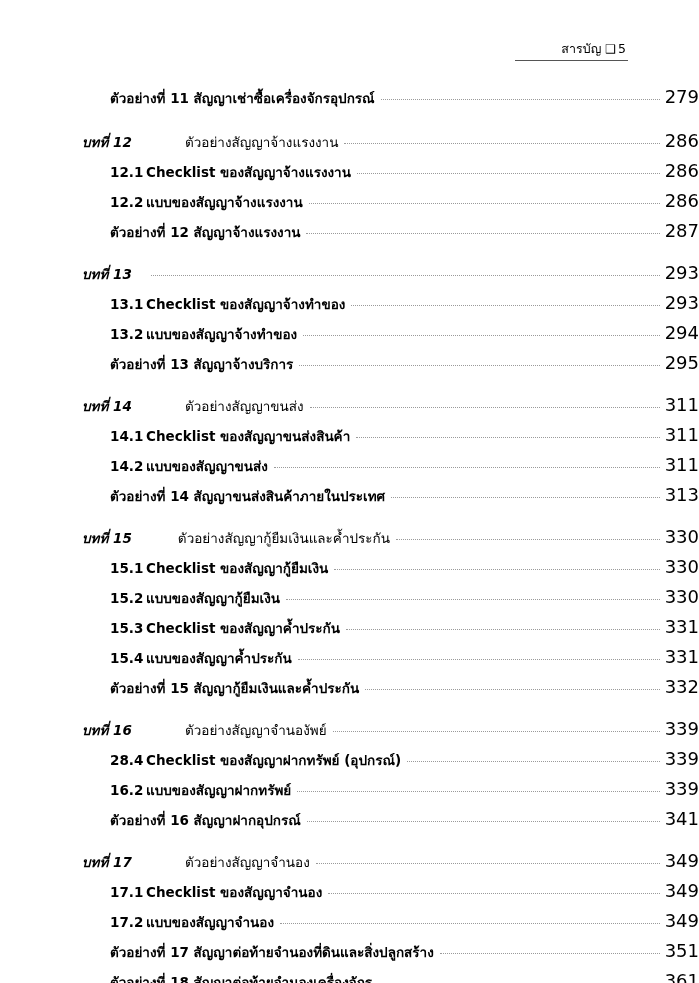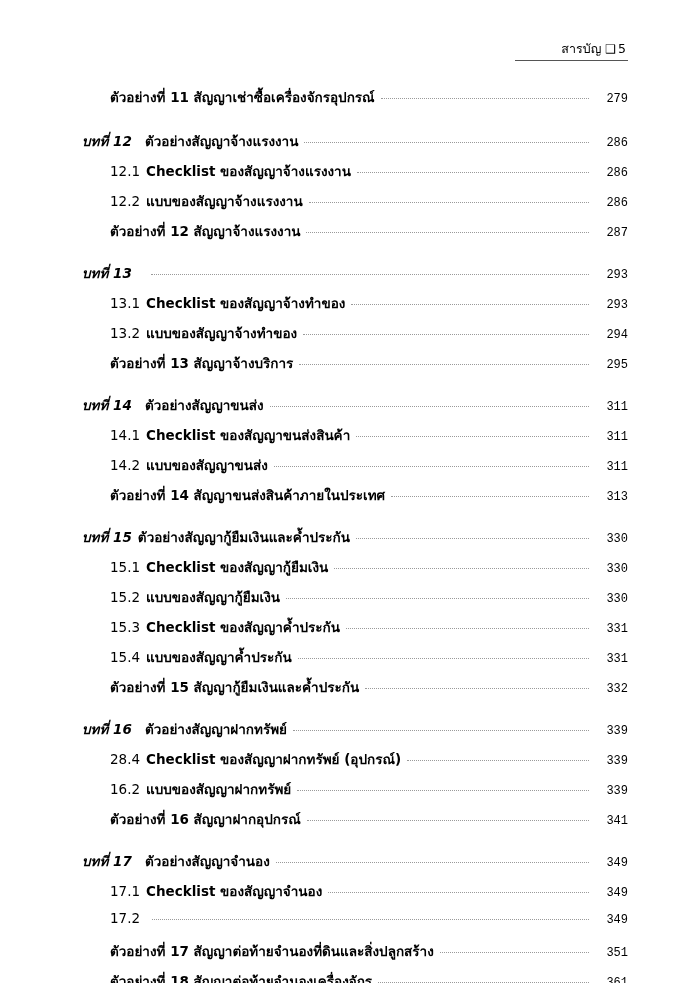--- a/index.html
+++ b/index.html
@@ -49,21 +49,20 @@
     width: 699px;
   }
 
   .toc-block { margin-bottom: 12px; }
   .toc-block.first { margin-bottom: 14px; }
 
   .row {
     display: flex;
     align-items: baseline;
     height: 30px;
-    padding-right: 71px;
     box-sizing: border-box;
   }
 
   .num-col {
     flex: 0 0 auto;
     white-space: nowrap;
     font-size: 13.5px;
   }
 
   .label {
@@ -77,43 +76,42 @@
     margin: 0 5px 0 6px;
     border-bottom: 1px dotted #9a9a9a;
     position: relative;
     top: -3px;
     min-width: 12px;
   }
 
   .pageno {
     flex: 0 0 34px;
     text-align: right;
-    font-size: 12px;
+    font-size: 18px;
     white-space: nowrap;
-    font-family: Liberation Mono, monospace;
   }
 
   
   .row.chapter .num-col {
     margin-left: 82px;
     font-weight: bold;
     flex: 0 0 63px;
     font-style: italic;
   }
   .row.chapter.tight .num-col {
     flex: 0 0 auto;
     margin-right: 6px;
   }
-  .row.chapter .label { font-weight: bold; }
+  .row.chapter .label { font-weight: normal; margin-left: 40px; }
 
   
   .row.sub .num-col {
     margin-left: 110px;
     flex: 0 0 36px;
-    font-weight: normal;
+    font-weight: bold;
   }
   .row.sub .label { font-weight: bold; }
 
   
   .row.example .label {
     margin-left: 110px;
     font-weight: bold;
   }
 </style>
 </head>
@@ -240,21 +238,21 @@
       </div>
       <div class="row example">
         <span class="label">ตัวอย่างที่ 15 สัญญากู้ยืมเงินและค้ำประกัน</span>
         <span class="leader"></span>
         <span class="pageno">332</span>
       </div>
     </div>
     <div class="toc-block">
       <div class="row chapter">
         <span class="num-col">บทที่ 16</span>
-        <span class="label">ตัวอย่างสัญญาฝากทรัพย์</span>
+        <span class="label">ตัวอย่างสัญญาจำนองัพย์</span>
         <span class="leader"></span>
         <span class="pageno">339</span>
       </div>
       <div class="row sub">
         <span class="num-col">28.4</span>
         <span class="label">Checklist ของสัญญาฝากทรัพย์ (อุปกรณ์)</span>
         <span class="leader"></span>
         <span class="pageno">339</span>
       </div>
       <div class="row sub">
@@ -277,20 +275,21 @@
         <span class="pageno">349</span>
       </div>
       <div class="row sub">
         <span class="num-col">17.1</span>
         <span class="label">Checklist ของสัญญาจำนอง</span>
         <span class="leader"></span>
         <span class="pageno">349</span>
       </div>
       <div class="row sub">
         <span class="num-col">17.2</span>
+        <span class="label">แบบของสัญญาจำนอง</span>
         <span class="leader"></span>
         <span class="pageno">349</span>
       </div>
       <div class="row example">
         <span class="label">ตัวอย่างที่ 17 สัญญาต่อท้ายจำนองที่ดินและสิ่งปลูกสร้าง</span>
         <span class="leader"></span>
         <span class="pageno">351</span>
       </div>
       <div class="row example">
         <span class="label">ตัวอย่างที่ 18 สัญญาต่อท้ายจำนองเครื่องจักร</span>

